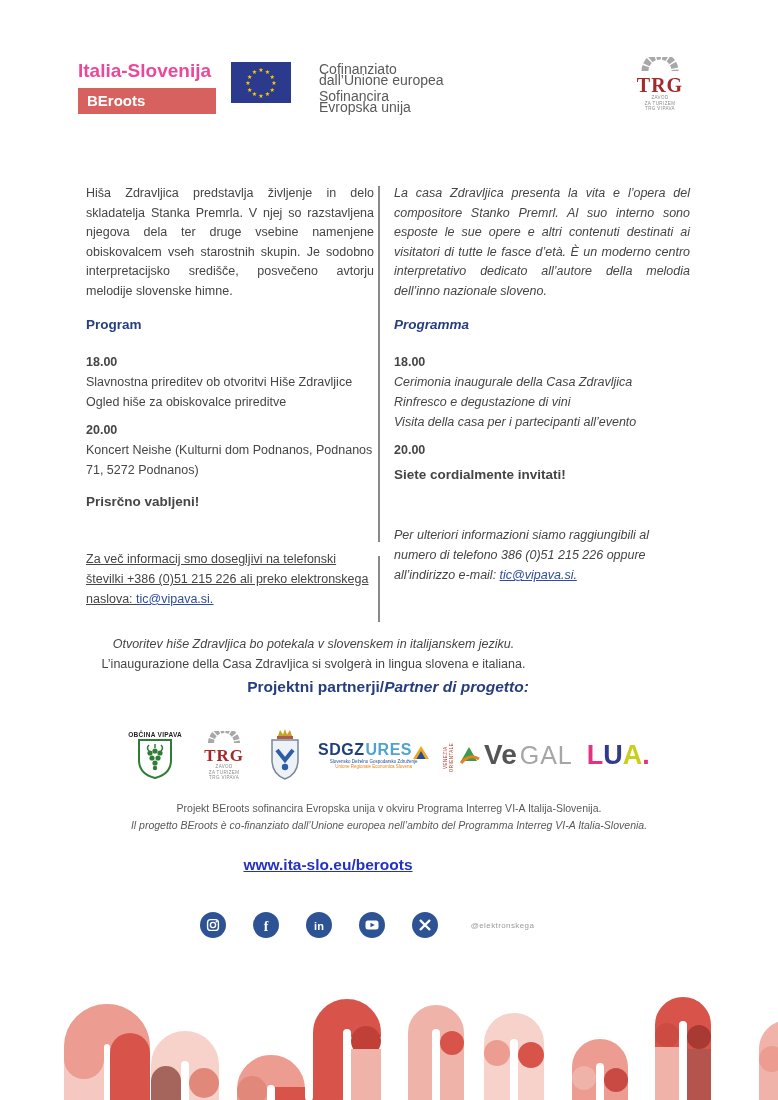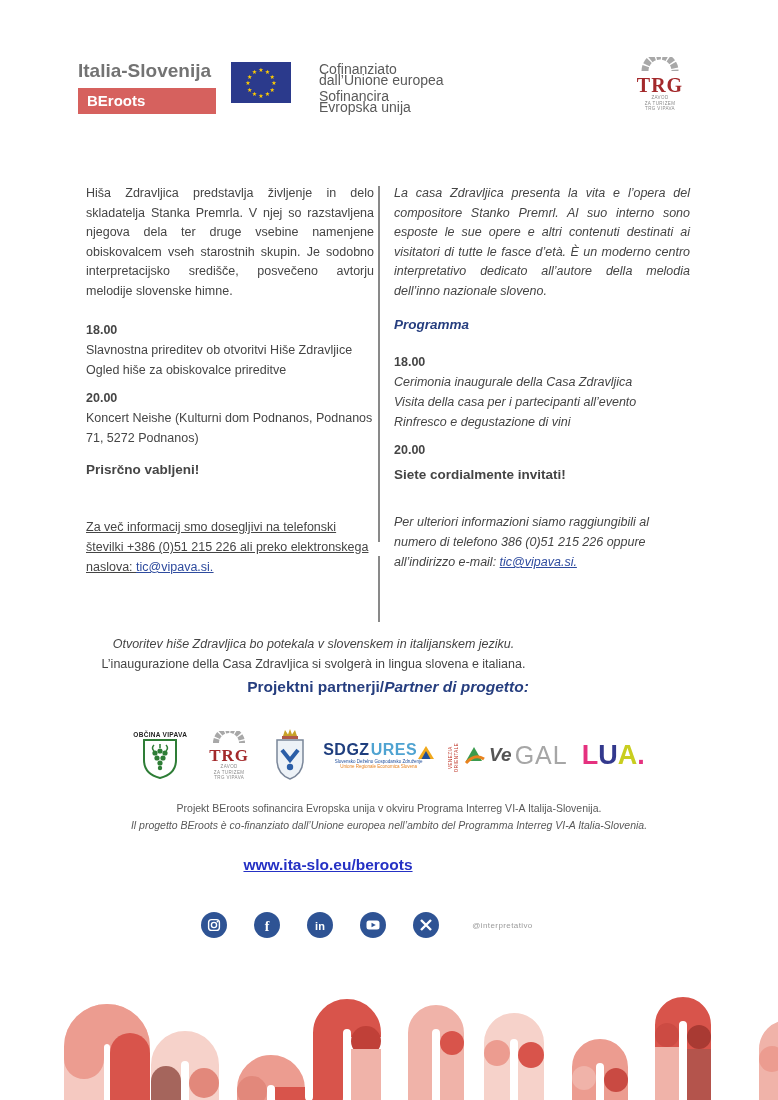--- a/index.html
+++ b/index.html
@@ -2,21 +2,21 @@
 <html><head>
 <meta charset="utf-8">
 <style>
   html,body{margin:0;padding:0;background:#fff;}
   .page{position:relative;width:778px;height:1100px;background:#ffffff;overflow:hidden;
         font-family:"Liberation Sans",sans-serif;color:#454545;}
 
   
   .interreg-logo{position:absolute;left:78px;top:60px;width:152px;}
   .interreg-brand{font-size:27px;font-weight:700;color:#4D59A5;line-height:26px;letter-spacing:.5px;}
-  .interreg-program{font-size:19px;font-weight:700;color:#737373;line-height:22px;}
+  .interreg-program{font-size:19px;font-weight:700;color:#ec4899;line-height:22px;}
   .beroots-banner{margin-top:6px;width:129px;background:#D6615E;color:#fff;font-size:15px;
                   font-weight:700;padding:4px 0 5px 9px;}
   .eu-flag{position:absolute;left:231px;top:62px;width:60px;height:41px;background:#2B3A8C;}
   .cofinance{position:absolute;left:319px;top:64px;font-size:14px;font-weight:400;color:#595959;line-height:11px;}
   .cofinance .pair{margin-bottom:5px;}
   .trg-logo{position:absolute;left:627px;top:57px;width:66px;text-align:center;}
   .trg-logo-sm{width:56px;text-align:center;}
   .trg-name{font-family:"Liberation Serif",serif;font-size:20px;font-weight:700;color:#A3292B;
             letter-spacing:1px;line-height:20px;}
   .trg-logo-sm .trg-name{font-size:17px;line-height:17px;}
@@ -33,42 +33,42 @@
   .program-heading{font-size:13.5px;font-weight:700;color:#263E7F;line-height:16px;margin:0;}
   .slot1{margin-top:19px;}
   .slot2{margin-top:8px;}
   .slot-time{font-weight:700;font-size:12.5px;line-height:20px;font-style:normal;}
   .slot-line{font-size:12.5px;line-height:20px;}
   .closing{font-weight:700;font-size:13.5px;line-height:18px;font-style:normal;}
   .closing-sl{margin-top:13px;}
   .closing-it{margin-top:6px;}
   .contact{font-size:12.5px;line-height:20px;}
   .contact-sl{margin-top:38px;text-decoration:underline;}
-  .contact-it{margin-top:28px;}
+  .contact-it{margin-top:41px;}
   a.email-link{color:#2E4B9E;text-decoration:underline;cursor:pointer;}
 
   
   .notes{position:absolute;left:0;top:634px;width:627px;text-align:center;font-size:12.5px;line-height:20px;}
   .partners-heading{position:absolute;left:0;top:678px;width:776px;text-align:center;
                     font-size:15.5px;font-weight:700;color:#263E7F;}
   .logos-row{position:absolute;left:0;top:722px;width:778px;display:flex;justify-content:center;
              align-items:center;gap:14px;height:66px;}
   .logo-item{display:flex;flex-direction:column;align-items:center;justify-content:center;}
   .vipava-caption{font-size:6.5px;font-weight:700;color:#222;letter-spacing:.3px;margin-bottom:1px;}
   .sdgz-top{display:flex;align-items:flex-end;gap:1px;}
   .sdgz-blue{font-size:16px;font-weight:700;color:#1F3E7E;letter-spacing:.5px;}
   .sdgz-light{font-size:16px;font-weight:700;color:#4FA3D1;letter-spacing:.5px;}
   .sdgz-cap1{font-size:4.5px;color:#1F4E9C;line-height:5.5px;}
   .sdgz-cap2{font-size:4.5px;color:#E8821E;line-height:5.5px;}
   .logo-vegal{display:flex;flex-direction:row;align-items:center;gap:3px;}
   .vegal-side{width:11px;height:40px;position:relative;}
   .vegal-side div{position:absolute;left:-15px;top:17px;transform:rotate(-90deg);
                   font-size:4.5px;color:#C0392B;letter-spacing:.5px;line-height:5.5px;
                   white-space:nowrap;width:40px;text-align:center;}
-  .vegal-ve{font-size:19px;font-weight:700;color:#555;font-style:italic;}
+  .vegal-ve{font-size:28px;font-weight:700;color:#555;}
   .vegal-gal{font-size:25px;font-weight:400;color:#A6A6A6;letter-spacing:1px;}
   .logo-lua{font-size:27px;font-weight:800;letter-spacing:0;}
   .lua-l{color:#E5317F;}
   .lua-u{color:#33398D;}
   .lua-a{color:#C9CE1F;}
   .lua-dot{color:#E5317F;}
 
   .cofinance-footer{position:absolute;left:0;top:800px;width:778px;text-align:center;
                     font-size:10.5px;line-height:17px;color:#595959;}
   .url-row{position:absolute;left:0;top:856px;width:656px;text-align:center;}
@@ -129,20 +129,21 @@
     <div class="trg-caption">ZAVOD</div>
     <div class="trg-caption">ZA TURIZEM</div>
     <div class="trg-caption">TRG VIPAVA</div>
   </div>
 
   <div class="divider-top"></div>
   <div class="divider-bottom"></div>
 
   <div class="col-left">
     <p class="intro">Hiša Zdravljica predstavlja življenje in delo skladatelja Stanka Premrla. V njej so razstavljena njegova dela ter druge vsebine namenjene obiskovalcem vseh starostnih skupin. Je sodobno interpretacijsko središče, posvečeno avtorju melodije slovenske himne.</p>
+    <div class="program-heading">Program</div>
     <div class="slot1">
       <div class="slot-time">18.00</div>
       <div class="slot-line">Slavnostna prireditev ob otvoritvi Hiše Zdravljice</div>
       <div class="slot-line">Ogled hiše za obiskovalce prireditve</div>
     </div>
     <div class="slot2">
       <div class="slot-time">20.00</div>
       <div class="slot-line">Koncert Neishe (Kulturni dom Podnanos, Podnanos 71, 5272 Podnanos)</div>
     </div>
     <div class="closing closing-sl">Prisrčno vabljeni!</div>
@@ -150,22 +151,22 @@
       <span>Za več informacij smo dosegljivi na telefonski številki +386 (0)51 215 226 ali preko elektronskega naslova: </span><a class="email-link">tic@vipava.si.</a>
     </div>
   </div>
 
   <div class="col-right">
     <p class="intro it">La casa Zdravljica presenta la vita e l’opera del compositore Stanko Premrl. Al suo interno sono esposte le sue opere e altri contenuti destinati ai visitatori di tutte le fasce d’età. È un moderno centro interpretativo dedicato all’autore della melodia dell’inno nazionale sloveno.</p>
     <div class="program-heading it">Programma</div>
     <div class="slot1">
       <div class="slot-time">18.00</div>
       <div class="slot-line it">Cerimonia inaugurale della Casa Zdravljica</div>
+      <div class="slot-line it">Rinfresco e degustazione di vini</div>
       <div class="slot-line it">Visita della casa per i partecipanti all’evento</div>
-      <div class="slot-line it">Rinfresco e degustazione di vini</div>
     </div>
     <div class="slot2">
       <div class="slot-time">20.00</div>
     </div>
     <div class="closing closing-it">Siete cordialmente invitati!</div>
     <div class="contact contact-it it">
       <span>Per ulteriori informazioni siamo raggiungibili al numero di telefono 386 (0)51 215 226 oppure all’indirizzo e-mail: </span><a class="email-link">tic@vipava.si.</a>
     </div>
   </div>
 
@@ -276,21 +277,21 @@
     </svg>
     <svg class="social-icon" viewBox="0 0 26 26">
       <circle cx="13" cy="13" r="13" fill="#2E5394"></circle>
       <rect x="6.5" y="8.5" width="13" height="9" rx="2.5" fill="#fff"></rect>
       <path d="M11.5 10.8 L15.8 13 L11.5 15.2 Z" fill="#2E5394"></path>
     </svg>
     <svg class="social-icon" viewBox="0 0 26 26">
       <circle cx="13" cy="13" r="13" fill="#2E5394"></circle>
       <path d="M8 8 L18 18 M18 8 L8 18" stroke="#fff" stroke-width="2.4"></path>
     </svg>
-    <span class="social-handle">@interpretativo</span>
+    <span class="social-handle">@elektronskega</span>
   </div>
 
   <div class="arches">
     <svg width="778" height="115" viewBox="0 0 778 115" fill="none">
 
       <path d="M84 150 V62 A23 23 0 0 1 130 62 V150" stroke="#F5C9C1" stroke-width="40"></path>
       <path d="M84 74 V62 A23 23 0 0 1 130 62" stroke="#EC9C90" stroke-width="40" stroke-linecap="round"></path>
       <path d="M130 68 V150" stroke="#D8544B" stroke-width="40" stroke-linecap="round"></path>
 
       <path d="M166 150 V80 A19 19 0 0 1 204 80 V150" stroke="#F6D2CA" stroke-width="30"></path>

